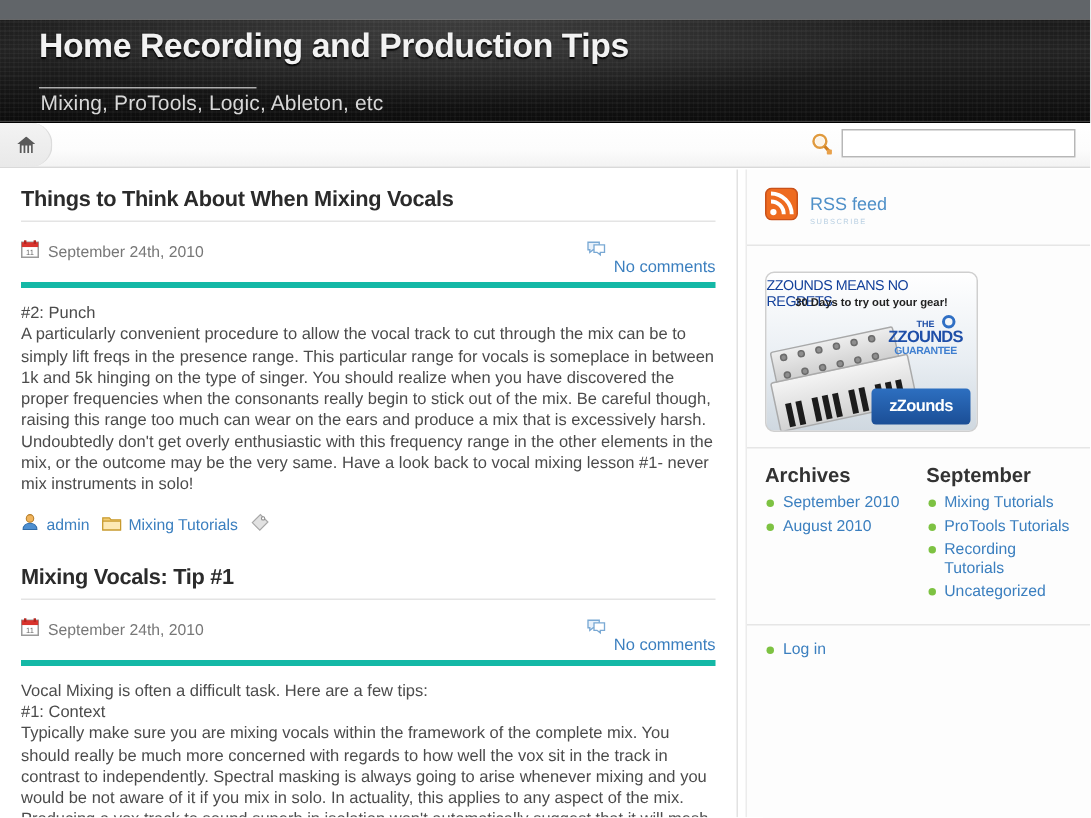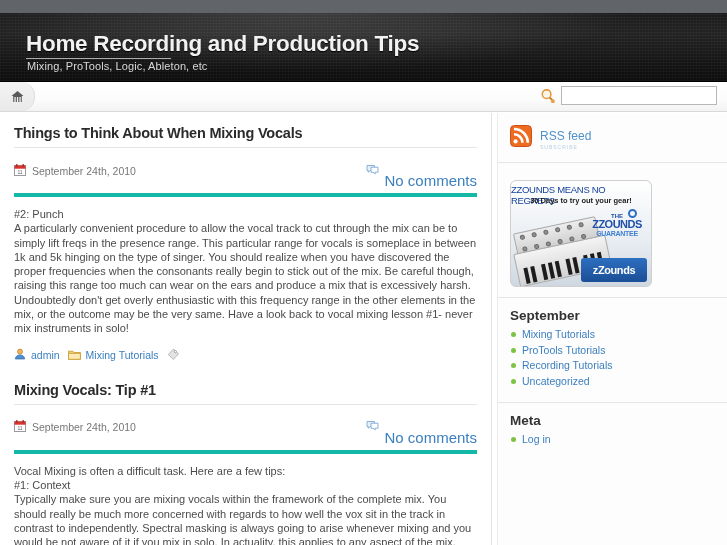--- a/index.html
+++ b/index.html
@@ -26,33 +26,33 @@
     overflow:hidden;
   }
   .header::after{
     content:""; position:absolute; inset:0;
     background-image:
       repeating-linear-gradient(0deg, rgba(255,255,255,0.035) 0 1px, rgba(0,0,0,0) 1px 3px),
       repeating-linear-gradient(90deg, rgba(255,255,255,0.025) 0 1px, rgba(0,0,0,0) 1px 3px);
     pointer-events:none;
   }
   .site-title{
-    position:absolute; left:26px; top:18px;
+    position:absolute; left:26px; top:5px;
     font-size:22.5px; font-weight:bold; color:#f2f2f2;
     letter-spacing:-0.3px;
     text-shadow: 0 1px 1px rgba(0,0,0,0.9);
     z-index:3;
   }
   .title-rule{
     position:absolute; left:26px; top:45px; width:145px; height:1px;
     background:#c8c8c8; z-index:3; opacity:.85;
   }
   .site-tagline{
     position:absolute; left:27px; top:47px;
-    font-size:11px; color:#d8d8d8; letter-spacing:0.1px; z-index:3;
+    font-size:14px; color:#d8d8d8; letter-spacing:0.1px; z-index:3;
   }
 
   
   .navbar{
     position:absolute; left:0; top:82px; width:727px; height:30px;
     background: linear-gradient(180deg,#ffffff 0%, #fcfcfc 60%, #f3f3f3 100%);
     border-bottom:1px solid #d9d9d9;
   }
   .nav-home{
     position:absolute; left:0; top:0; width:35px; height:29px;
@@ -100,21 +100,21 @@
     letter-spacing:-0.2px; padding-bottom:6px; margin-bottom:0;
   }
   .post-meta{
     display:flex; align-items:center; justify-content:space-between;
     border-top:1px solid #e4e4e4; border-bottom:4px solid #14b8a6;
     padding:4px 0 4px 0; margin-bottom:10px;
   }
   .meta-left{ display:flex; align-items:center; gap:6px; }
   .meta-date{ font-size:10.5px; color:#777; }
   .meta-right{ display:flex; align-items:center; gap:5px; cursor:pointer; }
-  .meta-comments{ font-size:15px; color:#3b7fbf;margin-top:20px; }
+  .meta-comments{ font-size:11px; color:#3b7fbf;margin-top:20px; }
   .post-body{
     font-size:11px; color:#4b4b4b; line-height:14.3px;
     white-space:pre-wrap; margin-bottom:10px;
   }
   .post-footer{
     display:flex; align-items:center; gap:8px; padding-bottom:14px;
   }
   .pf-item{ display:flex; align-items:center; gap:5px; cursor:pointer; }
   .pf-label{ font-size:10.5px; color:#3b7fbf; }
 
@@ -380,31 +380,37 @@
           <div class="g3">GUARANTEE</div>
         </div>
         <div class="zz-logo">zZounds</div>
       </div>
     </div>
 
     <div class="sep"></div>
 
     <div class="cols">
       <div class="col">
+        <div class="w-title">Archives</div>
+        <ul class="links">
+          <li>September 2010</li>
+          <li>August 2010</li>
+        </ul>
+      </div>
+      <div class="col">
         <div class="w-title">September</div>
         <ul class="links">
           <li>Mixing Tutorials</li>
           <li>ProTools Tutorials</li>
           <li>Recording Tutorials</li>
           <li>Uncategorized</li>
         </ul>
       </div>
     </div>
 
     <div class="w-meta">
-      <div class="w-title">Meta</div>
       <ul class="links">
         <li>Log in</li>
       </ul>
     </div>
 
   </div>
 </div>
 
 </body></html>

